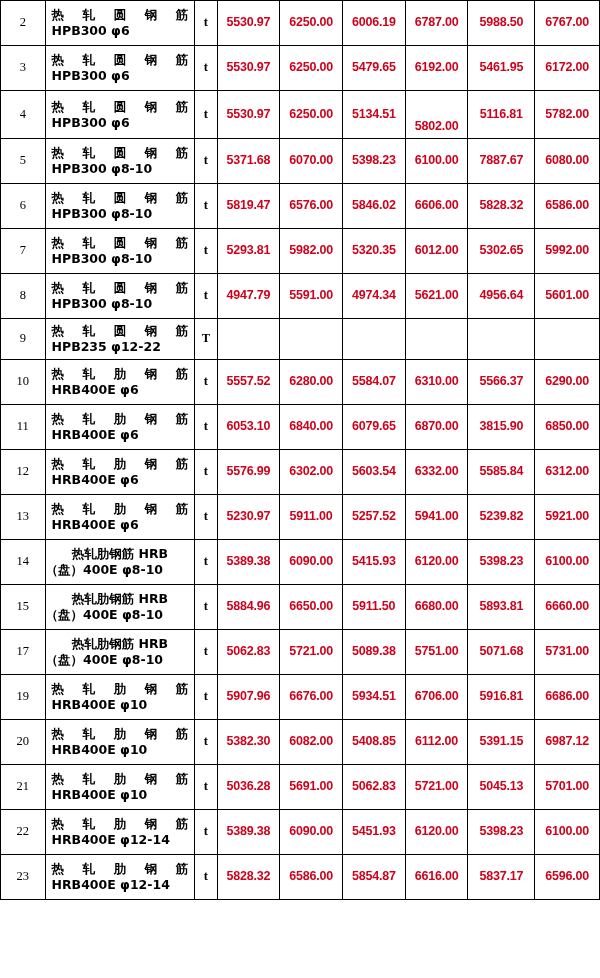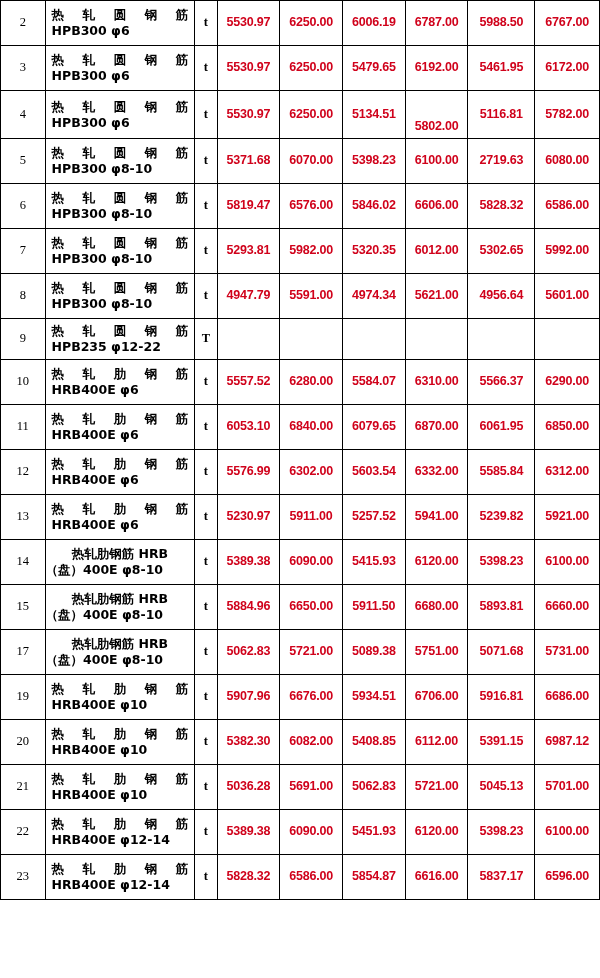--- a/index.html
+++ b/index.html
@@ -162,21 +162,21 @@
           <td class="no-cell">5</td>
           <td class="name-cell">
             <span class="name-line1">热轧圆钢筋</span>
             <span class="name-line2">HPB300 φ8-10</span>
           </td>
           <td class="unit-cell">t</td>
           <td class="val-cell">5371.68</td>
           <td class="val-cell">6070.00</td>
           <td class="val-cell">5398.23</td>
           <td class="val-cell">6100.00</td>
-          <td class="val-cell">2719.63</td>
+          <td class="val-cell">7887.67</td>
           <td class="val-cell">6080.00</td>
         </tr>
         <tr class="row-tall">
           <td class="no-cell">6</td>
           <td class="name-cell">
             <span class="name-line1">热轧圆钢筋</span>
             <span class="name-line2">HPB300 φ8-10</span>
           </td>
           <td class="unit-cell">t</td>
           <td class="val-cell">5819.47</td>
@@ -246,21 +246,21 @@
           <td class="no-cell">11</td>
           <td class="name-cell">
             <span class="name-line1">热轧肋钢筋</span>
             <span class="name-line2">HRB400E φ6</span>
           </td>
           <td class="unit-cell">t</td>
           <td class="val-cell">6053.10</td>
           <td class="val-cell">6840.00</td>
           <td class="val-cell">6079.65</td>
           <td class="val-cell">6870.00</td>
-          <td class="val-cell">6061.95</td>
+          <td class="val-cell">3815.90</td>
           <td class="val-cell">6850.00</td>
         </tr>
         <tr class="row-tall">
           <td class="no-cell">12</td>
           <td class="name-cell">
             <span class="name-line1">热轧肋钢筋</span>
             <span class="name-line2">HRB400E φ6</span>
           </td>
           <td class="unit-cell">t</td>
           <td class="val-cell">5576.99</td>

